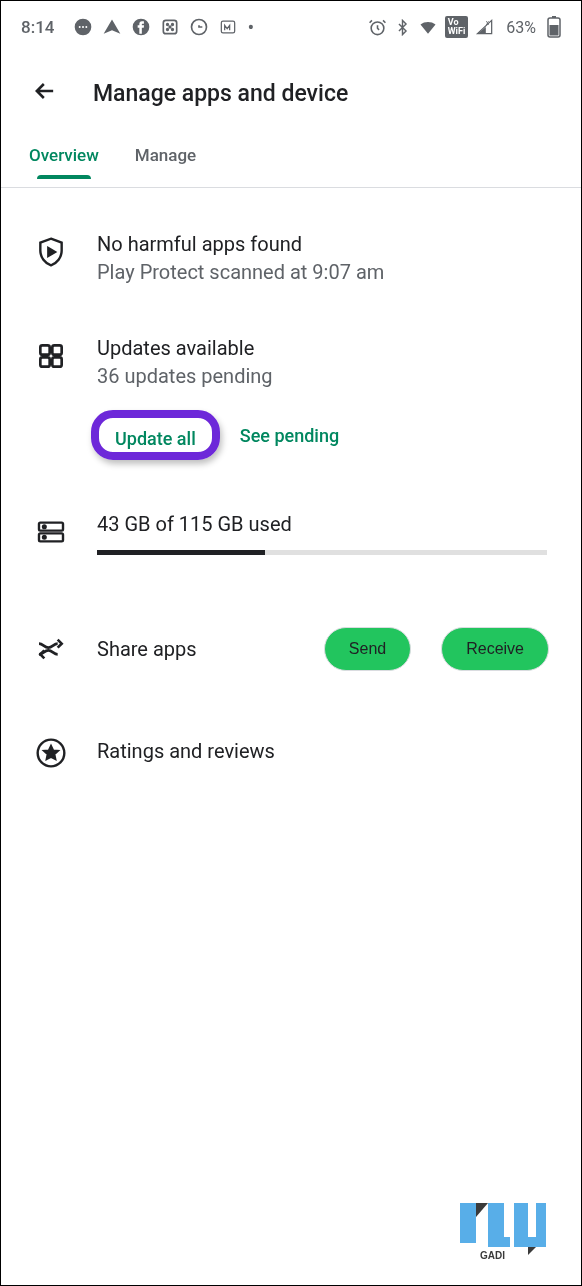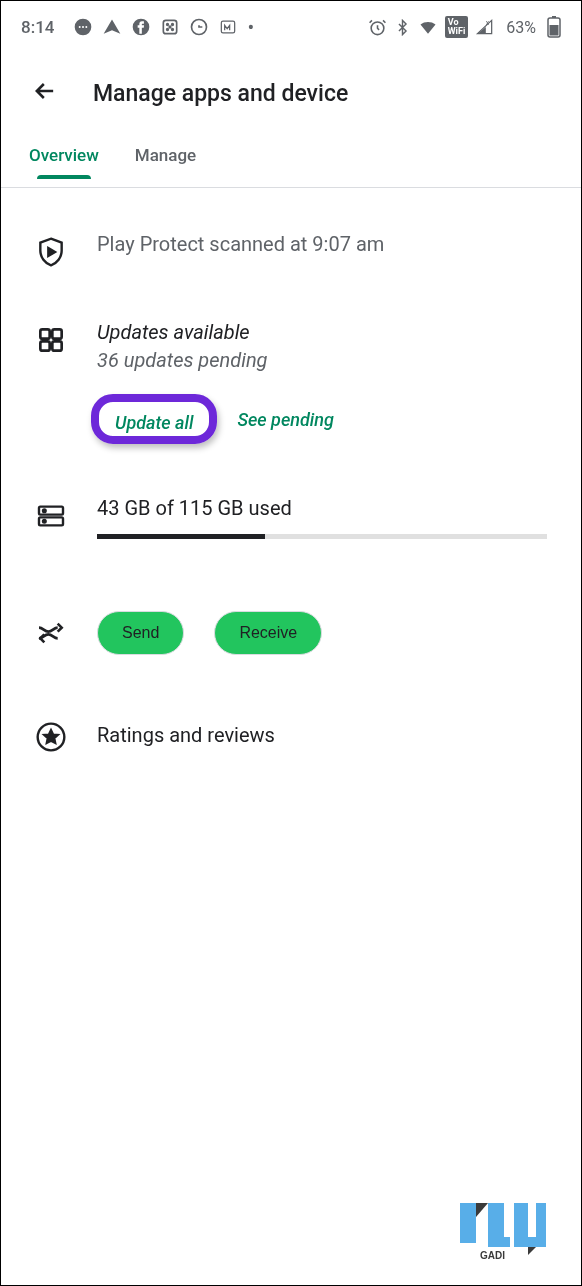--- a/index.html
+++ b/index.html
@@ -249,25 +249,26 @@
 <div class="content">
 
   <div class="section" style="padding-top:44px;">
     <span class="section-icon">
       <svg viewBox="0 0 24 24" fill="none" stroke="currentColor" stroke-width="1.8">
           <path d="M12 2l8 3v6c0 5-3.5 9.5-8 11-4.5-1.5-8-6-8-11V5l8-3z"></path>
           <path d="M10 9l5 3-5 3V9z" fill="currentColor"></path>
         </svg>
     </span>
     <div class="section-body">
+      <div class="section-title">No harmful apps found</div>
       <div class="section-sub">Play Protect scanned at 9:07 am</div>
     </div>
   </div>
 
-  <div class="section" style="padding-top:40px;font-style:italic;">
+  <div class="section" style="padding-top:40px;">
     <span class="section-icon">
       <svg viewBox="0 0 24 24" fill="currentColor">
           <rect x="4" y="4" width="7" height="7" rx="1.5" fill="none" stroke="currentColor" stroke-width="2"></rect>
           <rect x="13" y="4" width="7" height="7" rx="1.5" fill="none" stroke="currentColor" stroke-width="2"></rect>
           <rect x="4" y="13" width="7" height="7" rx="1.5" fill="none" stroke="currentColor" stroke-width="2"></rect>
           <rect x="13" y="13" width="7" height="7" rx="1.5" fill="none" stroke="currentColor" stroke-width="2"></rect>
         </svg>
     </span>
     <div class="section-body">
       <div class="section-title">Updates available</div>
@@ -298,20 +299,21 @@
     </div>
   </div>
 
   <div class="share-section">
     <span class="section-icon" style="margin-top:0;">
       <svg viewBox="0 0 24 24" fill="none" stroke="currentColor" stroke-width="2">
           <path d="M3 8c3 0 4 3 7 3s4-3 7-3M3 16c3 0 4-3 7-3s4 3 7 3"></path>
           <path d="M17 5l3 3-3 3M7 13l-3 3 3 3"></path>
         </svg>
     </span>
+    <span class="share-title">Share apps</span>
     <button class="pill-button">Send</button>
     <button class="pill-button">Receive</button>
   </div>
 
   <div class="reviews-section">
     <span class="section-icon" style="margin-top:0;">
       <svg viewBox="0 0 24 24" fill="none" stroke="currentColor" stroke-width="1.8">
           <circle cx="12" cy="12" r="10"></circle>
           <path d="M12 7l1.5 3.2 3.5.3-2.6 2.4.7 3.5L12 14.8l-3.1 1.6.7-3.5L7 10.5l3.5-.3L12 7z" fill="currentColor"></path>
         </svg>

